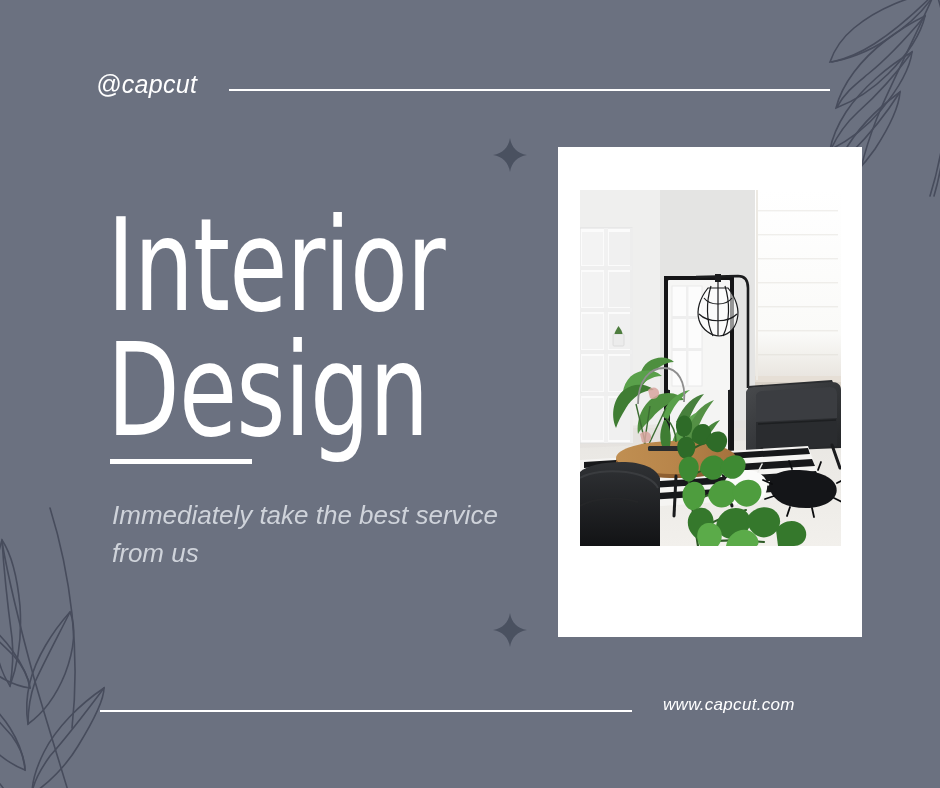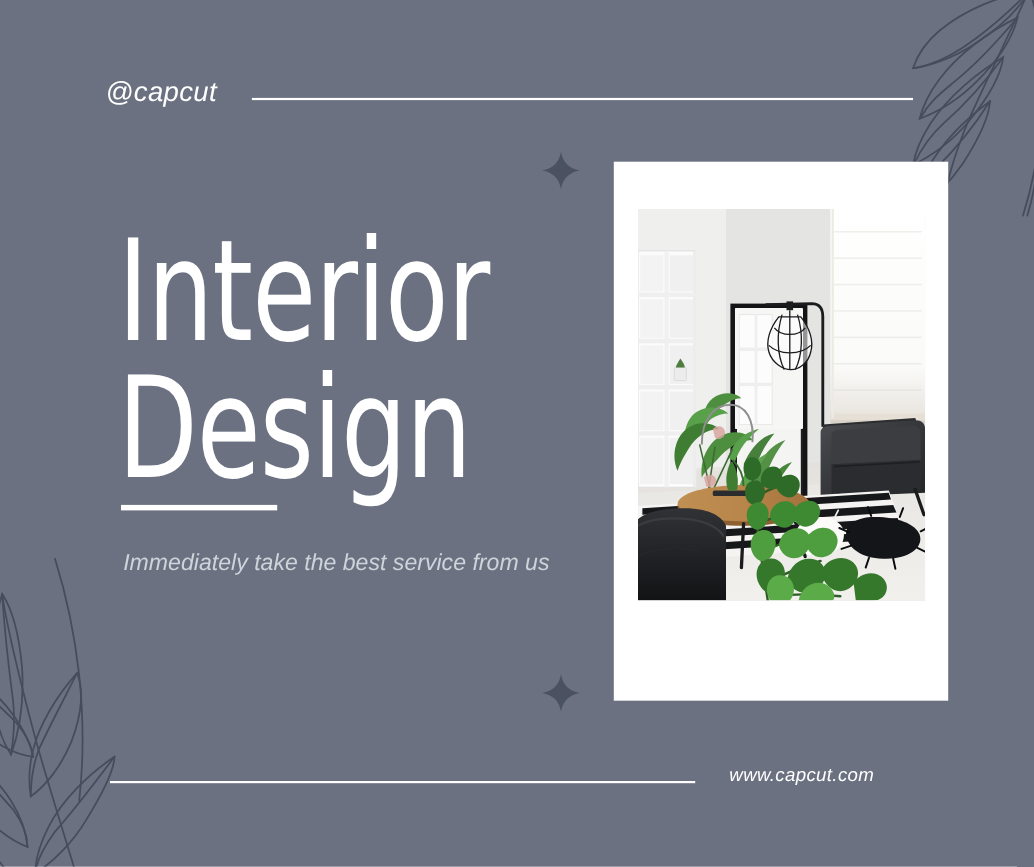--- a/index.html
+++ b/index.html
@@ -89,21 +89,21 @@
     width: 142px;
     height: 5px;
     background: #FFFFFF;
   }
 
   .tagline {
     position: absolute;
     left: 112px;
     top: 497px;
     width: 400px;
-    font-size: 21px;
+    font-size: 26px;
     font-style: italic;
     color: #CFD3DA;
     line-height: 1.45;
   }
 
   
   .sparkle {
     position: absolute;
     width: 34px;
     height: 34px;

